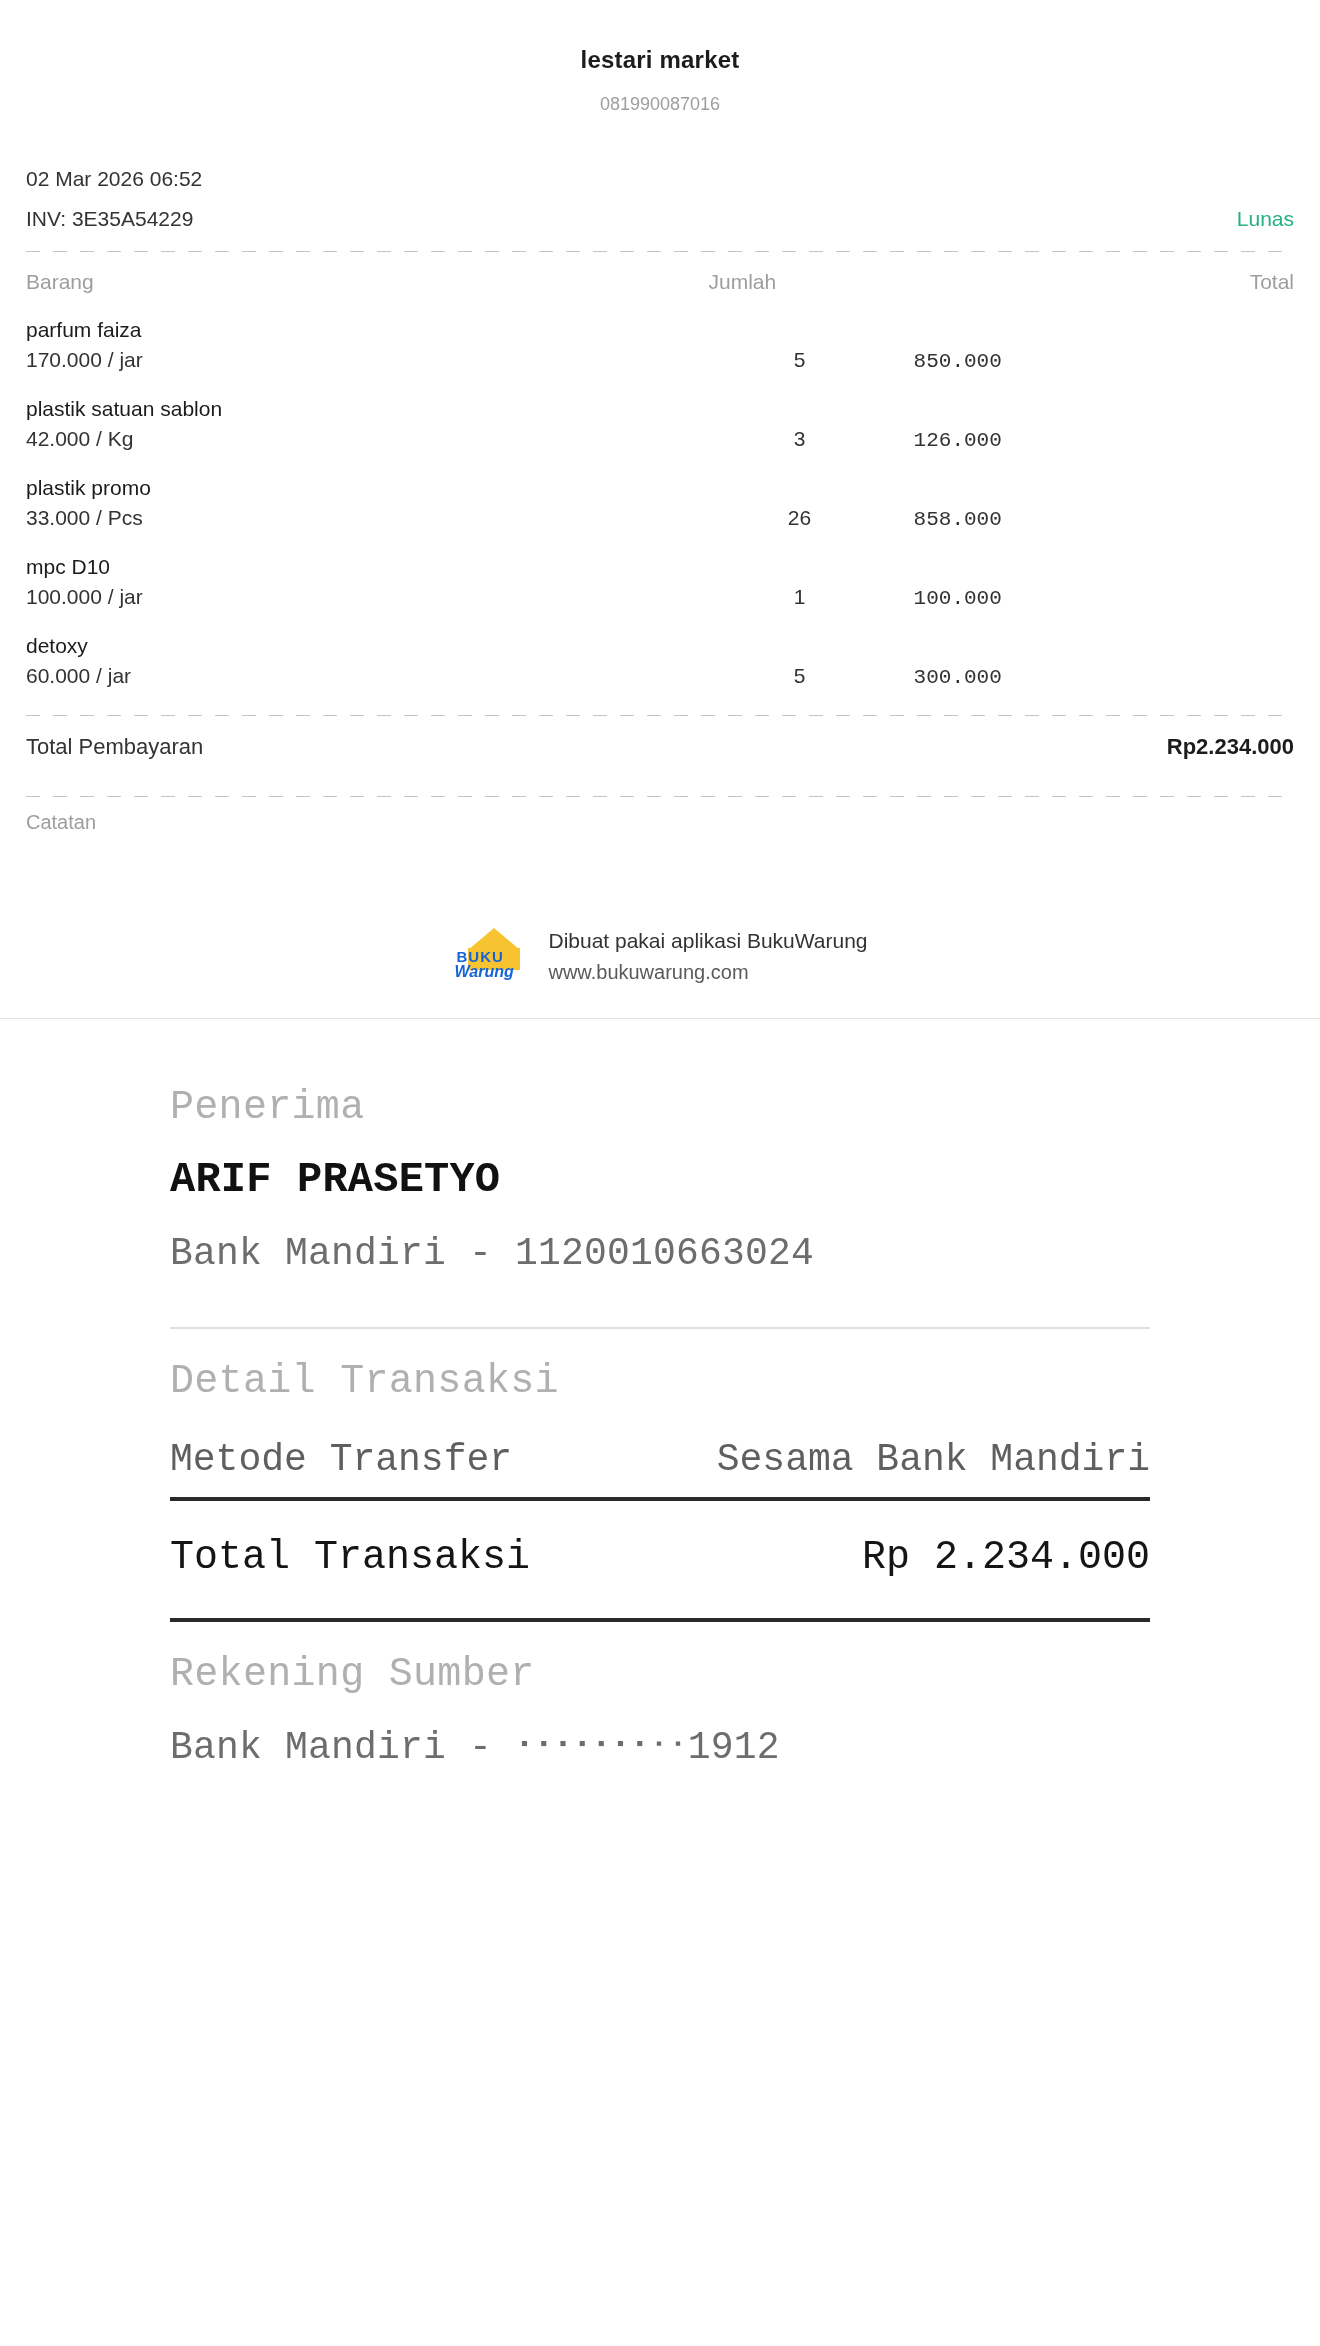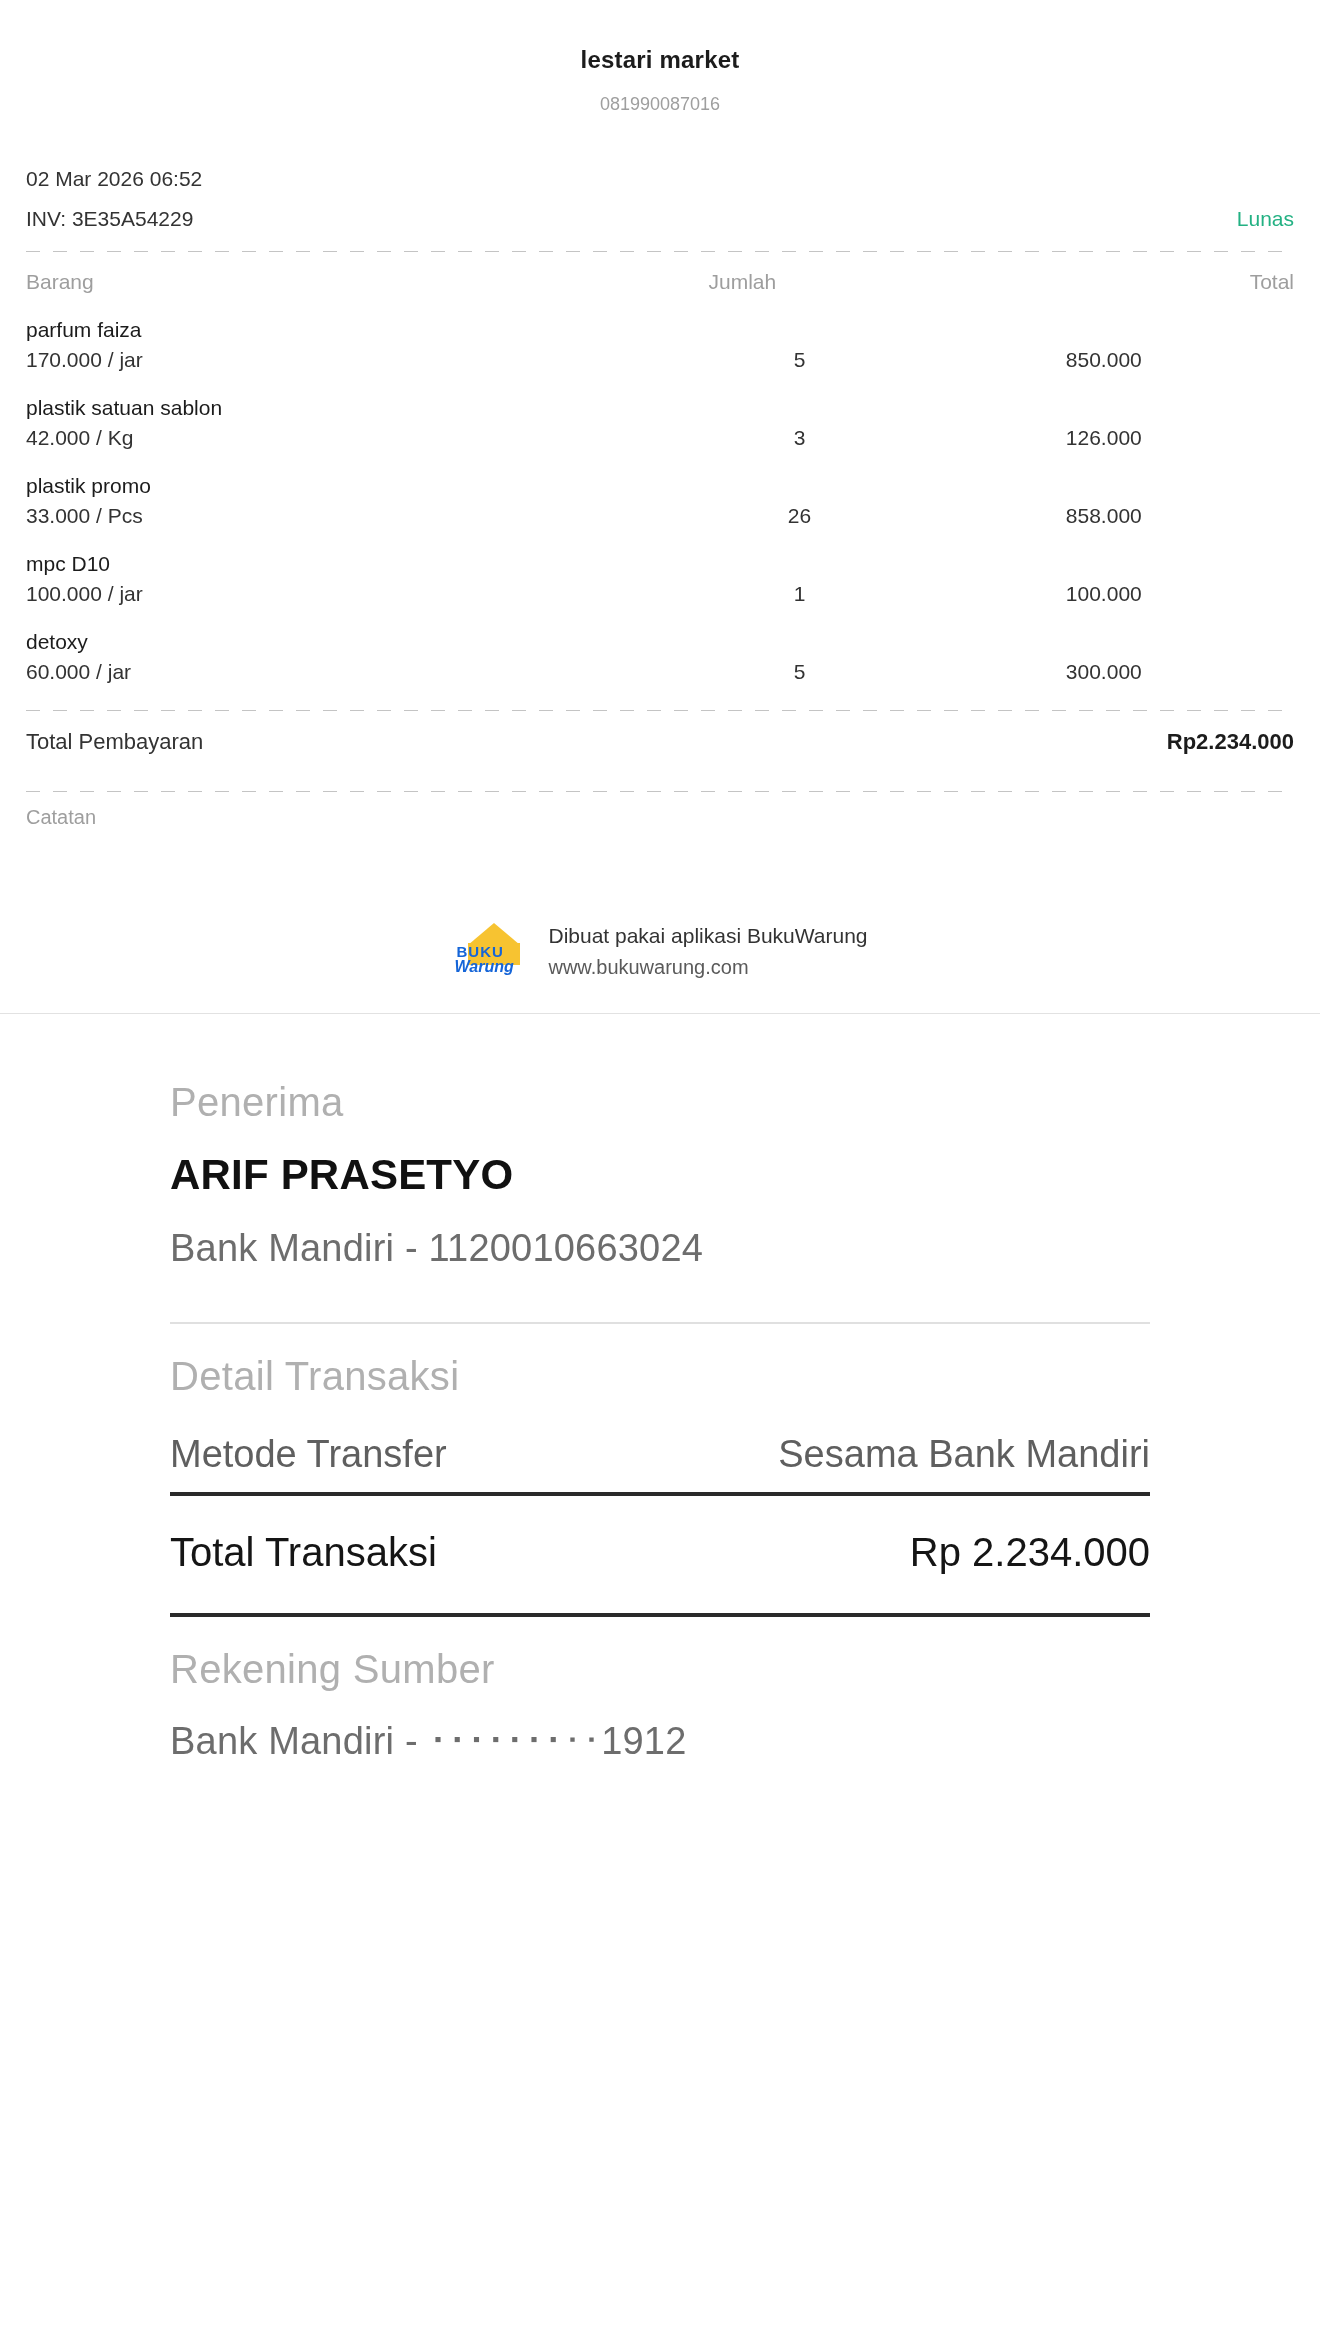--- a/index.html
+++ b/index.html
@@ -80,21 +80,21 @@
   }
   .item-line {
     display: flex;
     align-items: baseline;
     font-size: 21px;
     color: #333333;
     padding-bottom: 6px;
   }
   .item-price { flex: 0 0 52%; text-align: left; }
   .item-qty   { flex: 0 0 18%; text-align: center; }
-  .item-total { flex: 1 1 auto; text-align: center; }
+  .item-total { flex: 1 1 auto; text-align: left; font-family: Liberation Mono, monospace; }
 
   .total-row {
     display: flex;
     justify-content: space-between;
     align-items: baseline;
     padding: 18px 0 16px 0;
     font-size: 22px;
   }
   .total-label { color: #333333; }
   .total-value { font-weight: bold; color: #1c1c1c; }
@@ -161,20 +161,21 @@
 
   .section-divider {
     height: 1px;
     background: #e2e2e2;
     width: 100%;
   }
 
   
   .transfer {
     padding: 66px 0 40px 0;
+    font-family: Liberation Mono, monospace;
   }
   .tr-inner {
     width: 980px;
     margin: 0 auto;
   }
   .tr-heading {
     font-size: 40px;
     color: #b0b0b0;
     font-weight: normal;
     letter-spacing: 0.3px;

